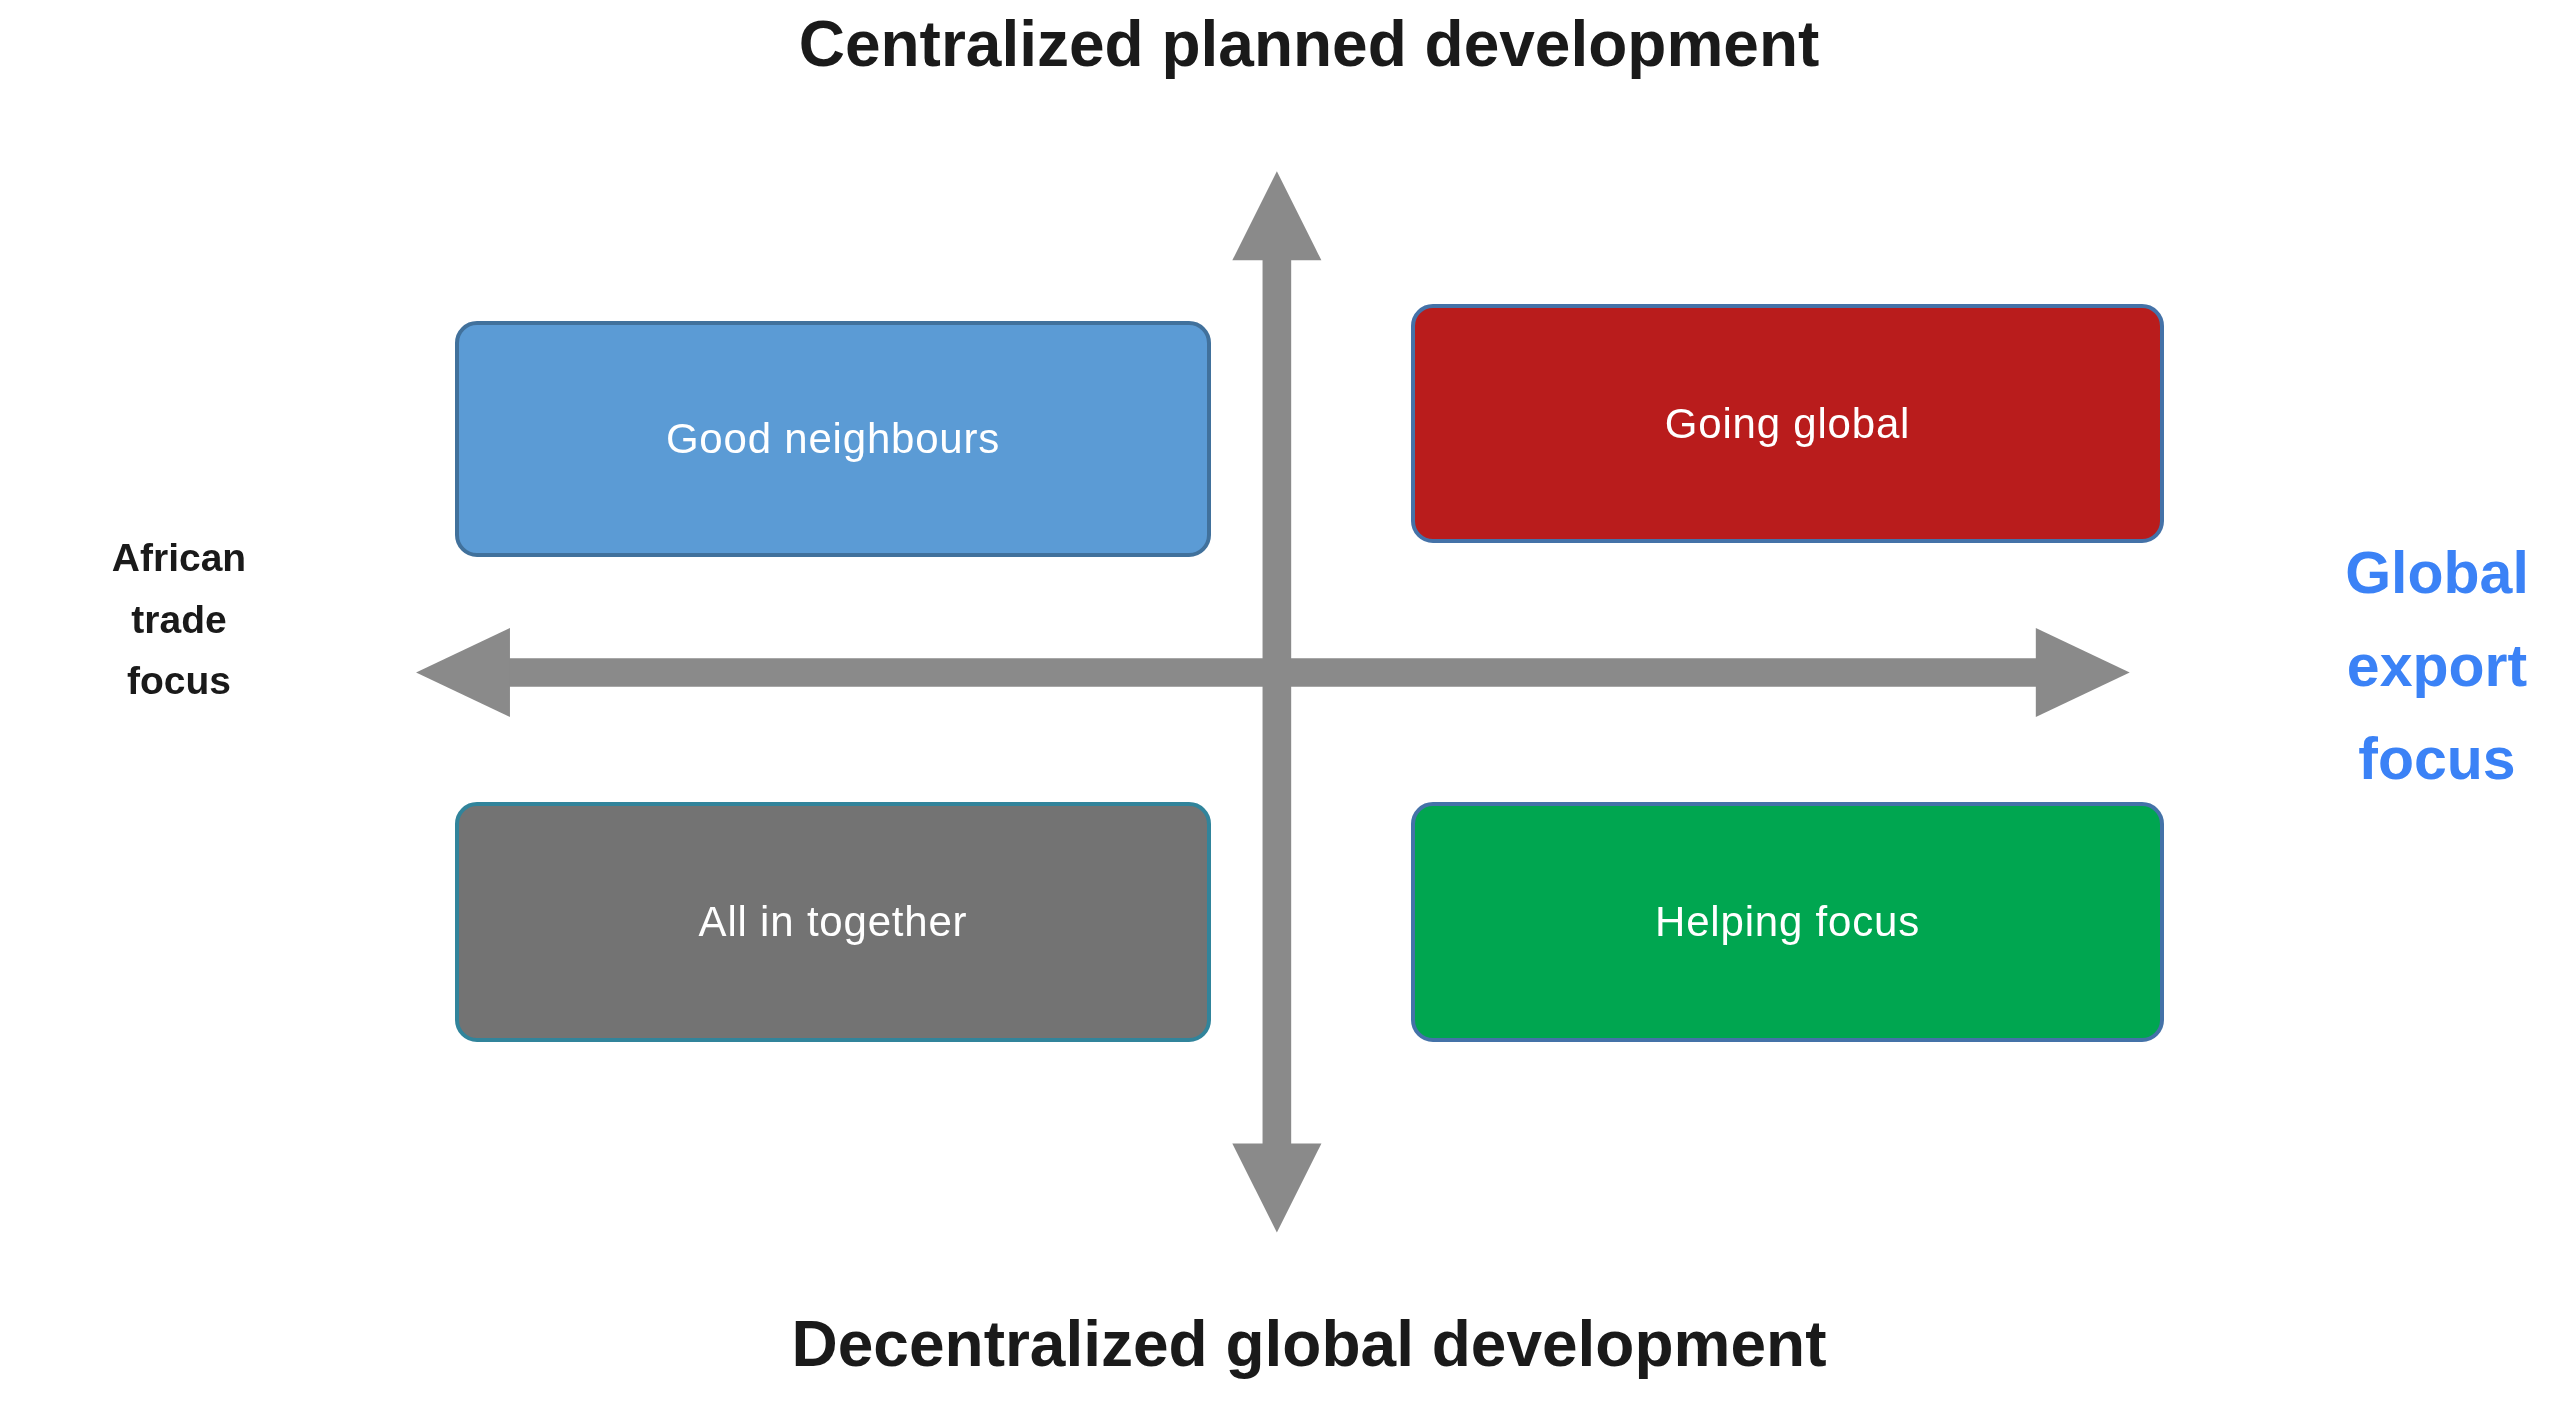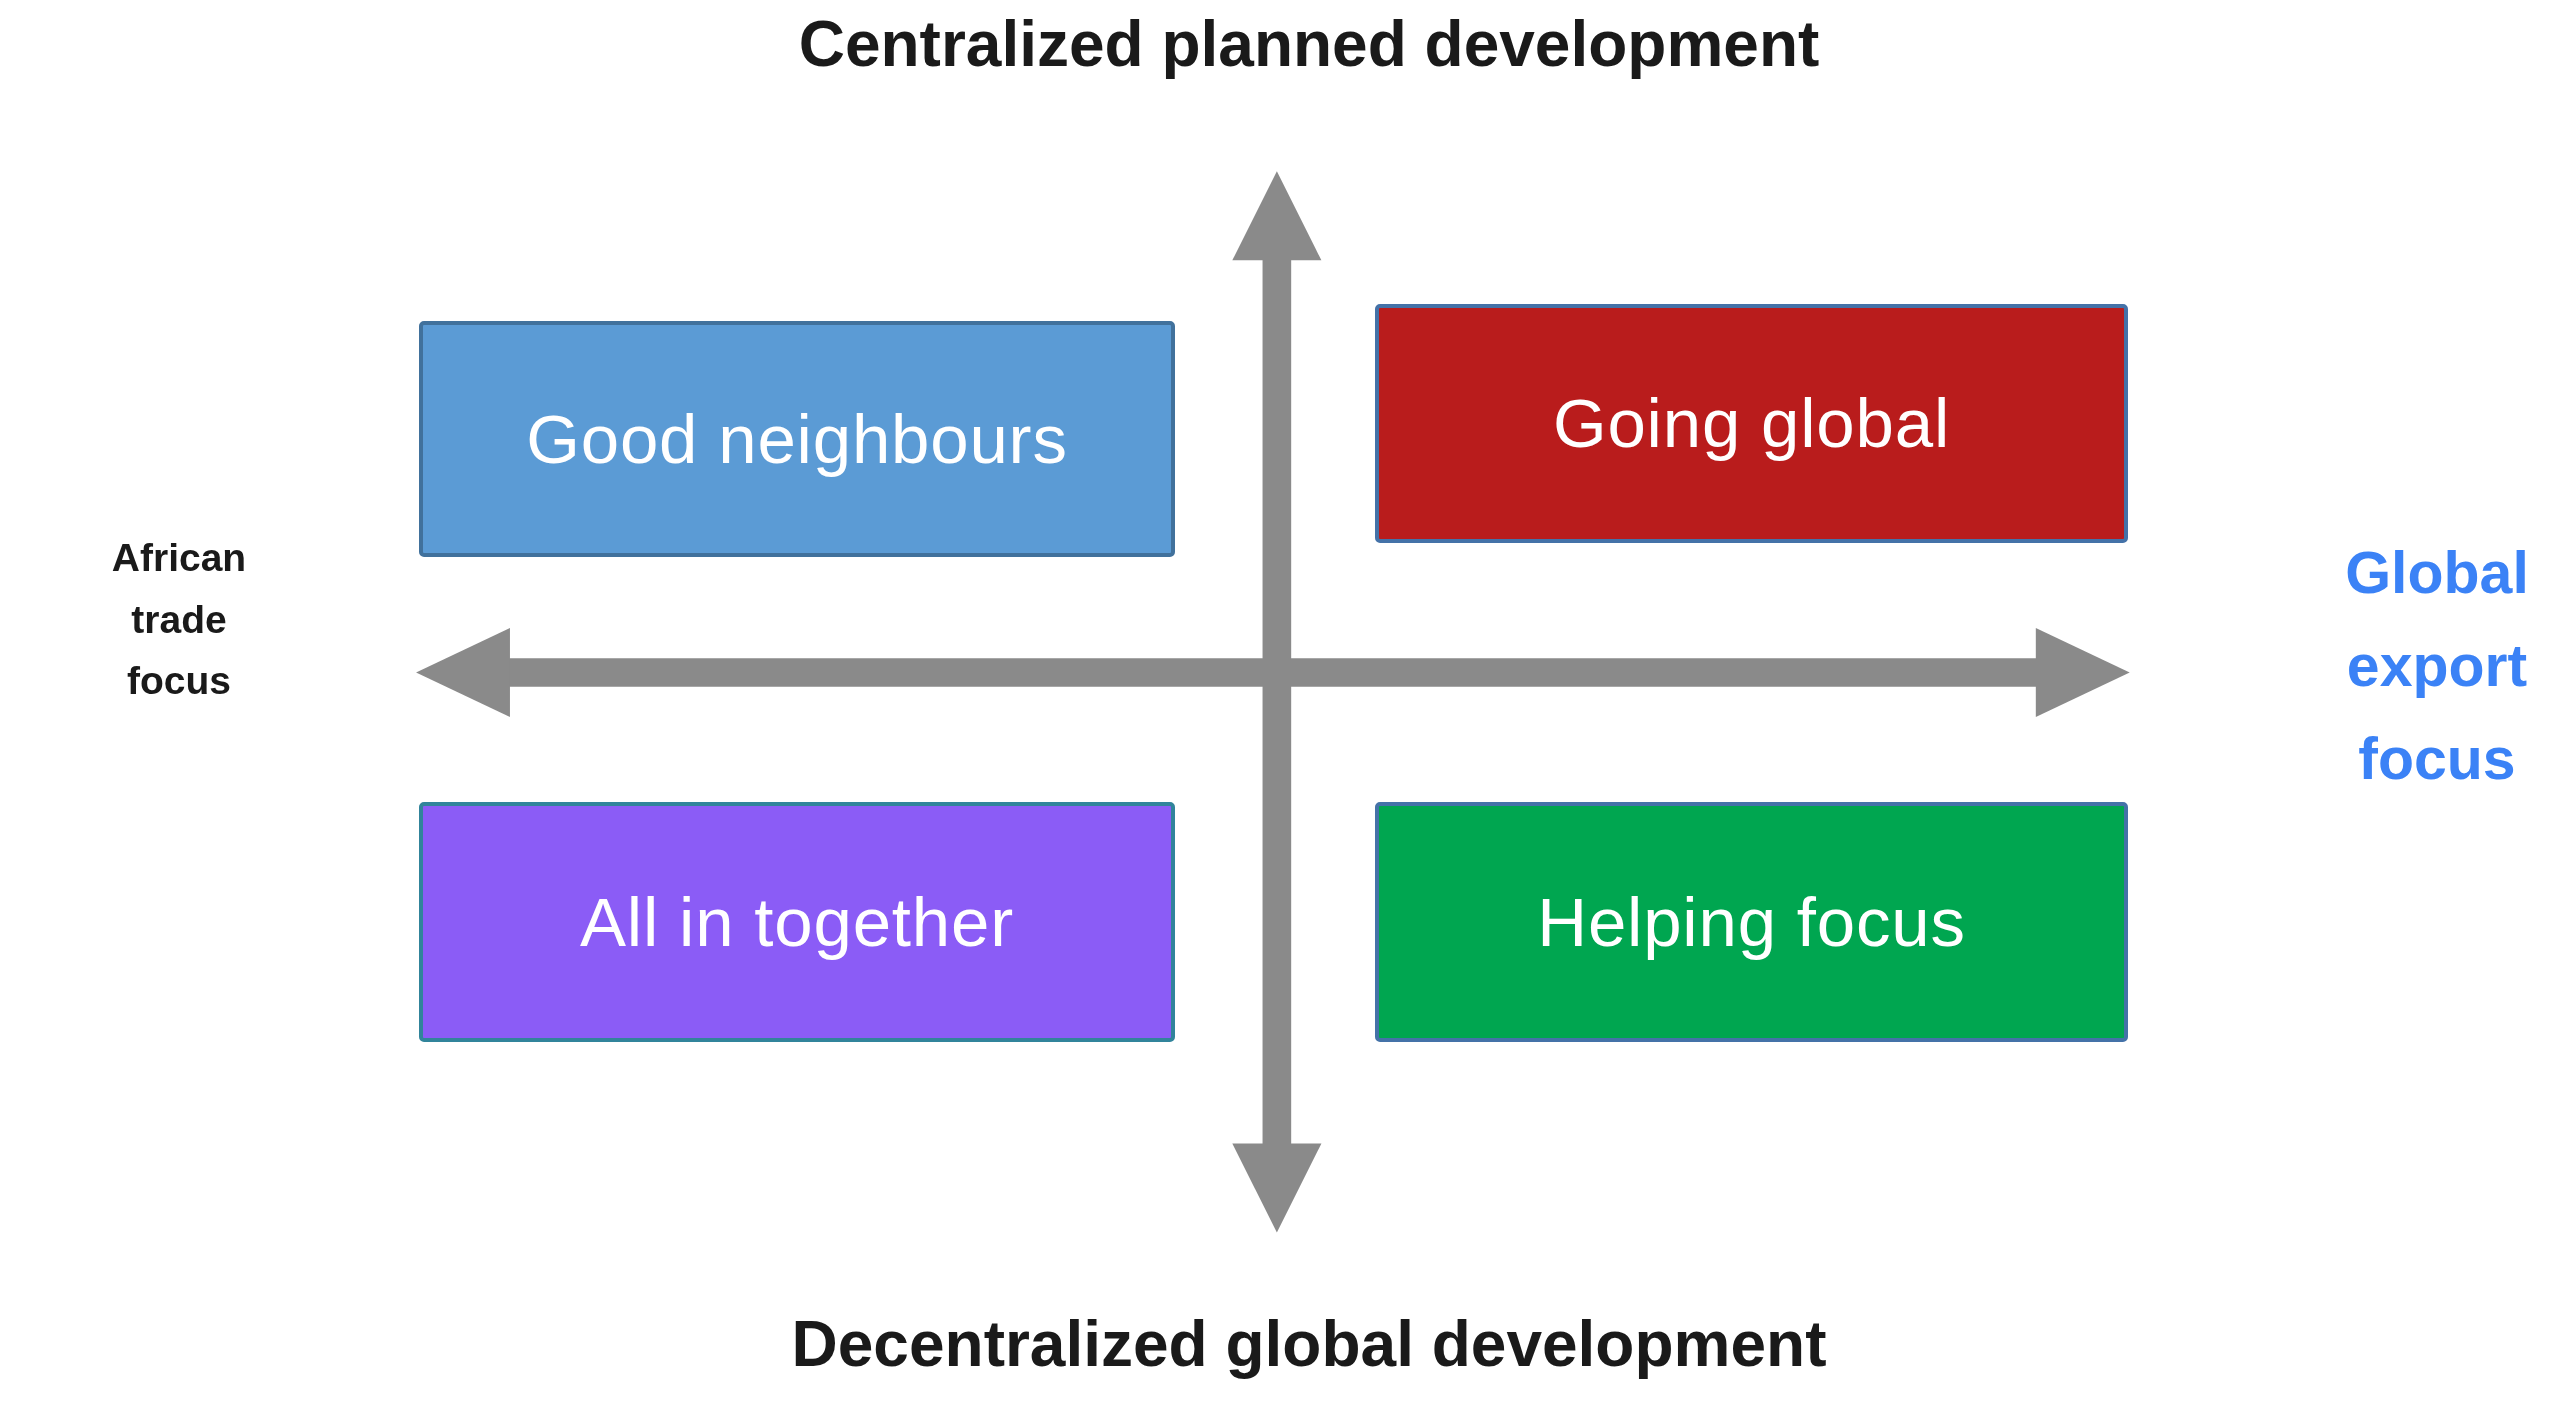--- a/index.html
+++ b/index.html
@@ -55,28 +55,29 @@
     position: absolute;
     left: 0;
     top: 0;
     width: 2576px;
     height: 1403px;
   }
   .quadrant-box {
     position: absolute;
     border-style: solid;
     border-width: 4px;
-    border-radius: 5px;
+    border-radius: 22px;
     display: flex;
     align-items: center;
     justify-content: center;
-    font-size: 69px;
+    font-size: 42px;
     font-weight: 300;
     letter-spacing: 0.8px;
     text-align: center;
+    margin-left: 36px;
   }
   #box-top-left     { left: 419px;  top: 321px;  width: 748px; height: 228px; }
   #box-top-right    { left: 1375px; top: 304px;  width: 745px; height: 231px; }
   #box-bottom-left  { left: 419px;  top: 802px; width: 748px; height: 232px; }
   #box-bottom-right { left: 1375px; top: 802px; width: 745px; height: 232px; }
 </style>
 </head>
 <body>
 
 <div id="stage">
@@ -103,21 +104,21 @@
   </svg>
 
   <div id="box-top-left" class="quadrant-box" style="background-color: rgb(91, 155, 213); border-color: rgb(65, 113, 156); color: rgb(255, 255, 255);">
     <span>Good neighbours</span>
   </div>
 
   <div id="box-top-right" class="quadrant-box" style="background-color: #b91c1c; border-color: rgb(68, 114, 168); color: rgb(255, 255, 255);">
     <span>Going global</span>
   </div>
 
-  <div id="box-bottom-left" class="quadrant-box" style="background-color: #8b5cf6; border-color: rgb(49, 132, 155); color: rgb(255, 255, 255);">
+  <div id="box-bottom-left" class="quadrant-box" style="background-color: #737373; border-color: rgb(49, 132, 155); color: rgb(255, 255, 255);">
     <span>All in together</span>
   </div>
 
   <div id="box-bottom-right" class="quadrant-box" style="background-color: rgb(0, 166, 80); border-color: rgb(68, 114, 168); color: rgb(255, 255, 255);">
     <span>Helping focus</span>
   </div>
 
 </div>
 
 

